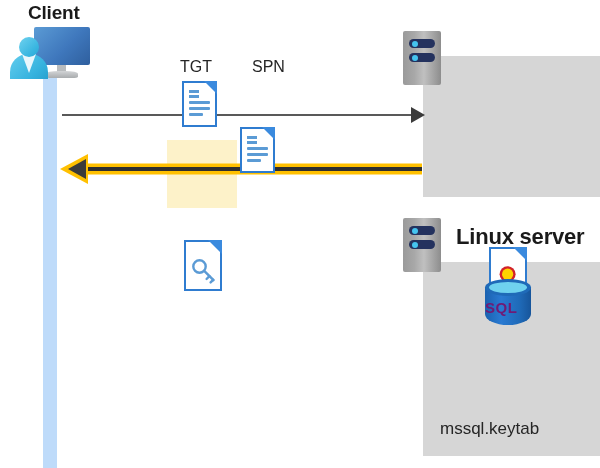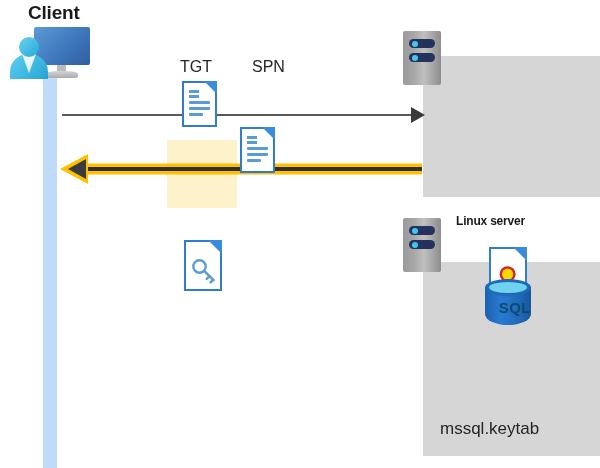--- a/index.html
+++ b/index.html
@@ -17,21 +17,21 @@
   .abs{position:absolute;}
 
   
   .hdr{
     font-weight:bold;
     color:#1a1a1a;
     letter-spacing:-0.2px;
   }
   #client-label{left:28px;top:2px;font-size:19px;}
   #dc-label{left:456px;top:3px;font-size:17px;line-height:21px;width:130px;}
-  #linux-label{left:456px;top:214px;font-size:12px;}
+  #linux-label{left:456px;top:224px;font-size:22px;}
 
   .doc-label{
     font-size:16px;color:#262626;font-weight:400;
   }
   #tgt-label{left:180px;top:58px;}
   #spn-label{left:252px;top:58px;}
 
   #keytab-label{
     left:440px;top:419px;font-size:17px;color:#262626;
   }
@@ -121,22 +121,22 @@
   }
   #sql-icon .top{
     position:absolute;left:0;top:0;width:46px;height:17px;
     background:#1f6ab8;border-radius:50%;
   }
   #sql-icon .top-in{
     position:absolute;left:4px;top:3px;width:38px;height:11px;
     background:#6fd2ef;border-radius:50%;
   }
   #sql-icon .sqltext{
-    position:absolute;left:0;top:20px;width:46px;text-align:right;
-    color:#0c4a6e;font-size:15px;font-weight:bold;letter-spacing:0.5px;
+    position:absolute;left:0;top:20px;width:46px;text-align:left;
+    color:#701a75;font-size:15px;font-weight:bold;letter-spacing:0.5px;
     font-family:"Liberation Sans", sans-serif;
   }
 
   
   #client-icon{left:8px;top:27px;width:84px;height:52px;}
   .monitor-screen{
     position:absolute;left:26px;top:0;width:56px;height:38px;
     background:linear-gradient(135deg,#5b9bd5 0%,#3f78bd 55%,#2f5f9e 100%);
     border-radius:2px;
   }

